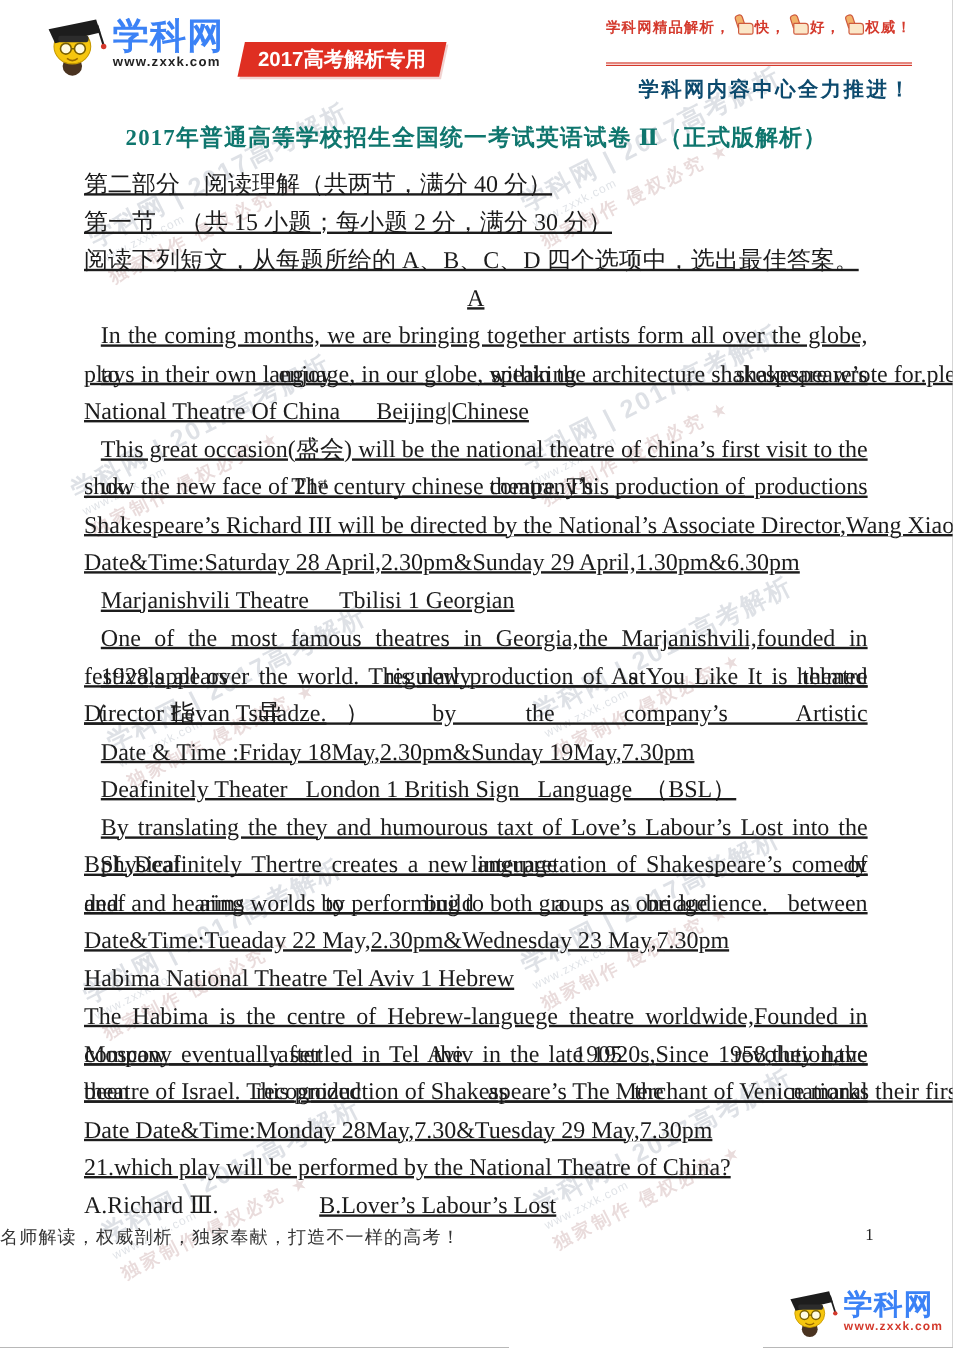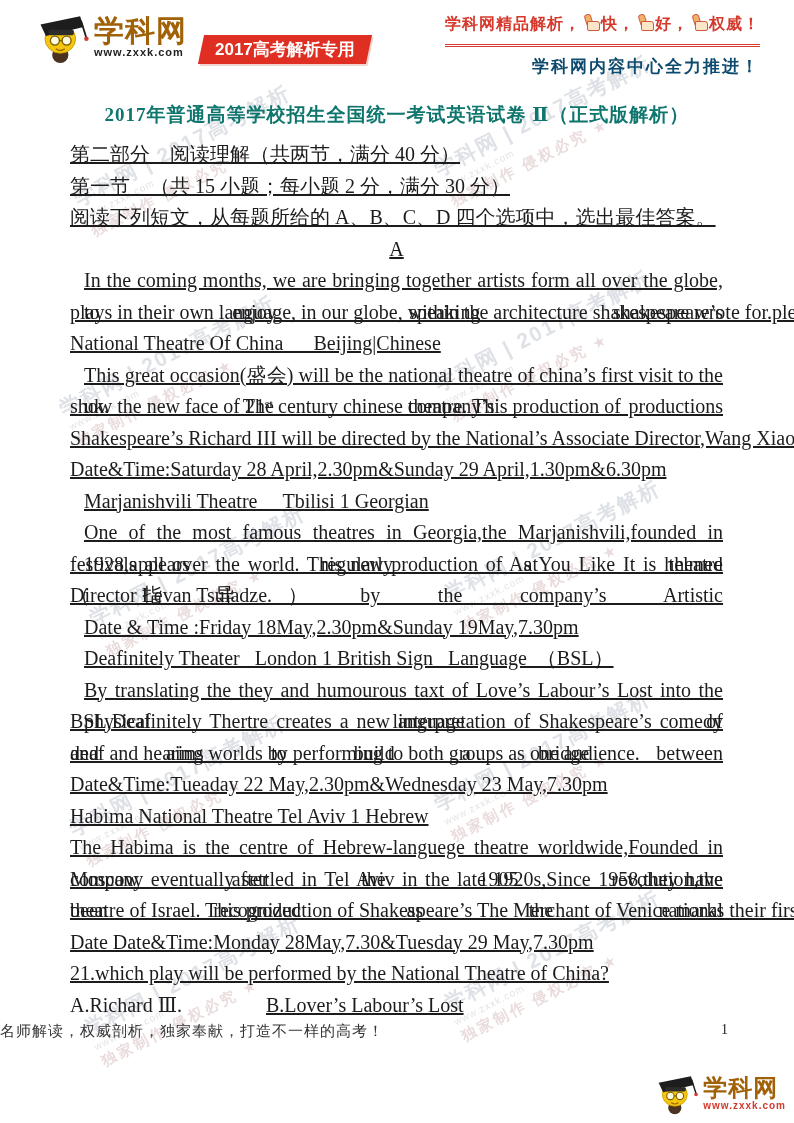--- a/index.html
+++ b/index.html
@@ -16,32 +16,32 @@
         font-family:"Liberation Sans","DejaVu Sans",sans-serif; }
   .wm-brand { font-size:21px; font-weight:bold; color:#c9ced6; letter-spacing:2px; }
   .wm-url   { font-size:10px; color:#ccd1d8; letter-spacing:1px; }
   .wm-extra { font-size:15px; font-weight:bold; color:#dcc5c5; letter-spacing:3px; margin-top:2px; }
   
   .header { position:absolute; top:8px; left:36px; right:34px; z-index:2;
             display:flex; justify-content:space-between; align-items:flex-start; }
   .logo { display:flex; align-items:center; }
   .logo-txt { margin-left:4px; }
   .logo-name { font-family:"Liberation Sans","DejaVu Sans",sans-serif; font-weight:bold;
-               font-size:30px; color:#a16207; line-height:30px; letter-spacing:1px; }
+               font-size:30px; color:#3b82f6; line-height:30px; letter-spacing:1px; }
   .logo-url  { font-family:"Liberation Sans","DejaVu Sans",sans-serif; font-weight:bold;
                font-size:11px; color:#222; letter-spacing:1px; }
   .banner { margin-left:14px; margin-top:24px; background:#df2f22; color:#fff;
             font-family:"Liberation Sans","DejaVu Sans",sans-serif; font-weight:bold;
             font-size:17px; padding:3px 14px; transform:skewX(-12deg);
             box-shadow:2px 2px 0 #b9241a33; }
   .banner span{ display:inline-block; transform:skewX(12deg); }
   .hdr-right { text-align:right; padding-top:6px; }
-  .slogan { display:inline-block; color:#d4392c; font-weight:bold; font-size:16px;
+  .slogan { display:inline-block; color:#d4392c; font-weight:bold; font-size:12px;
             font-family:"Liberation Sans","DejaVu Sans",sans-serif;
-            border-bottom:3px double #d4392c; padding-bottom:9px; letter-spacing:1px; }
+            border-bottom:3px double #d4392c; padding-bottom:20px; letter-spacing:1px; }
   .thumb { position:relative; display:inline-block; width:16px; height:15px; margin:0 2px; vertical-align:-2px; }
   .thumb::before { content:""; position:absolute; left:2px; bottom:6px; width:5px; height:9px;
                    background:#f2b26a; border:1px solid #cf5a3d; border-radius:3px 3px 0 0;
                    transform:rotate(-18deg); }
   .thumb::after  { content:""; position:absolute; left:4px; bottom:0; width:11px; height:8px;
                    background:#fbe7c8; border:1px solid #cf5a3d; border-radius:1px 3px 2px 2px; }
   .slogan-sub { margin-top:8px; color:#0c4a6e; font-weight:bold; font-size:17px;
                 font-family:"Liberation Sans","DejaVu Sans",sans-serif; letter-spacing:2px; }
   
   .doc-title { position:absolute; top:102px; left:0; right:0; z-index:1; text-align:center;

